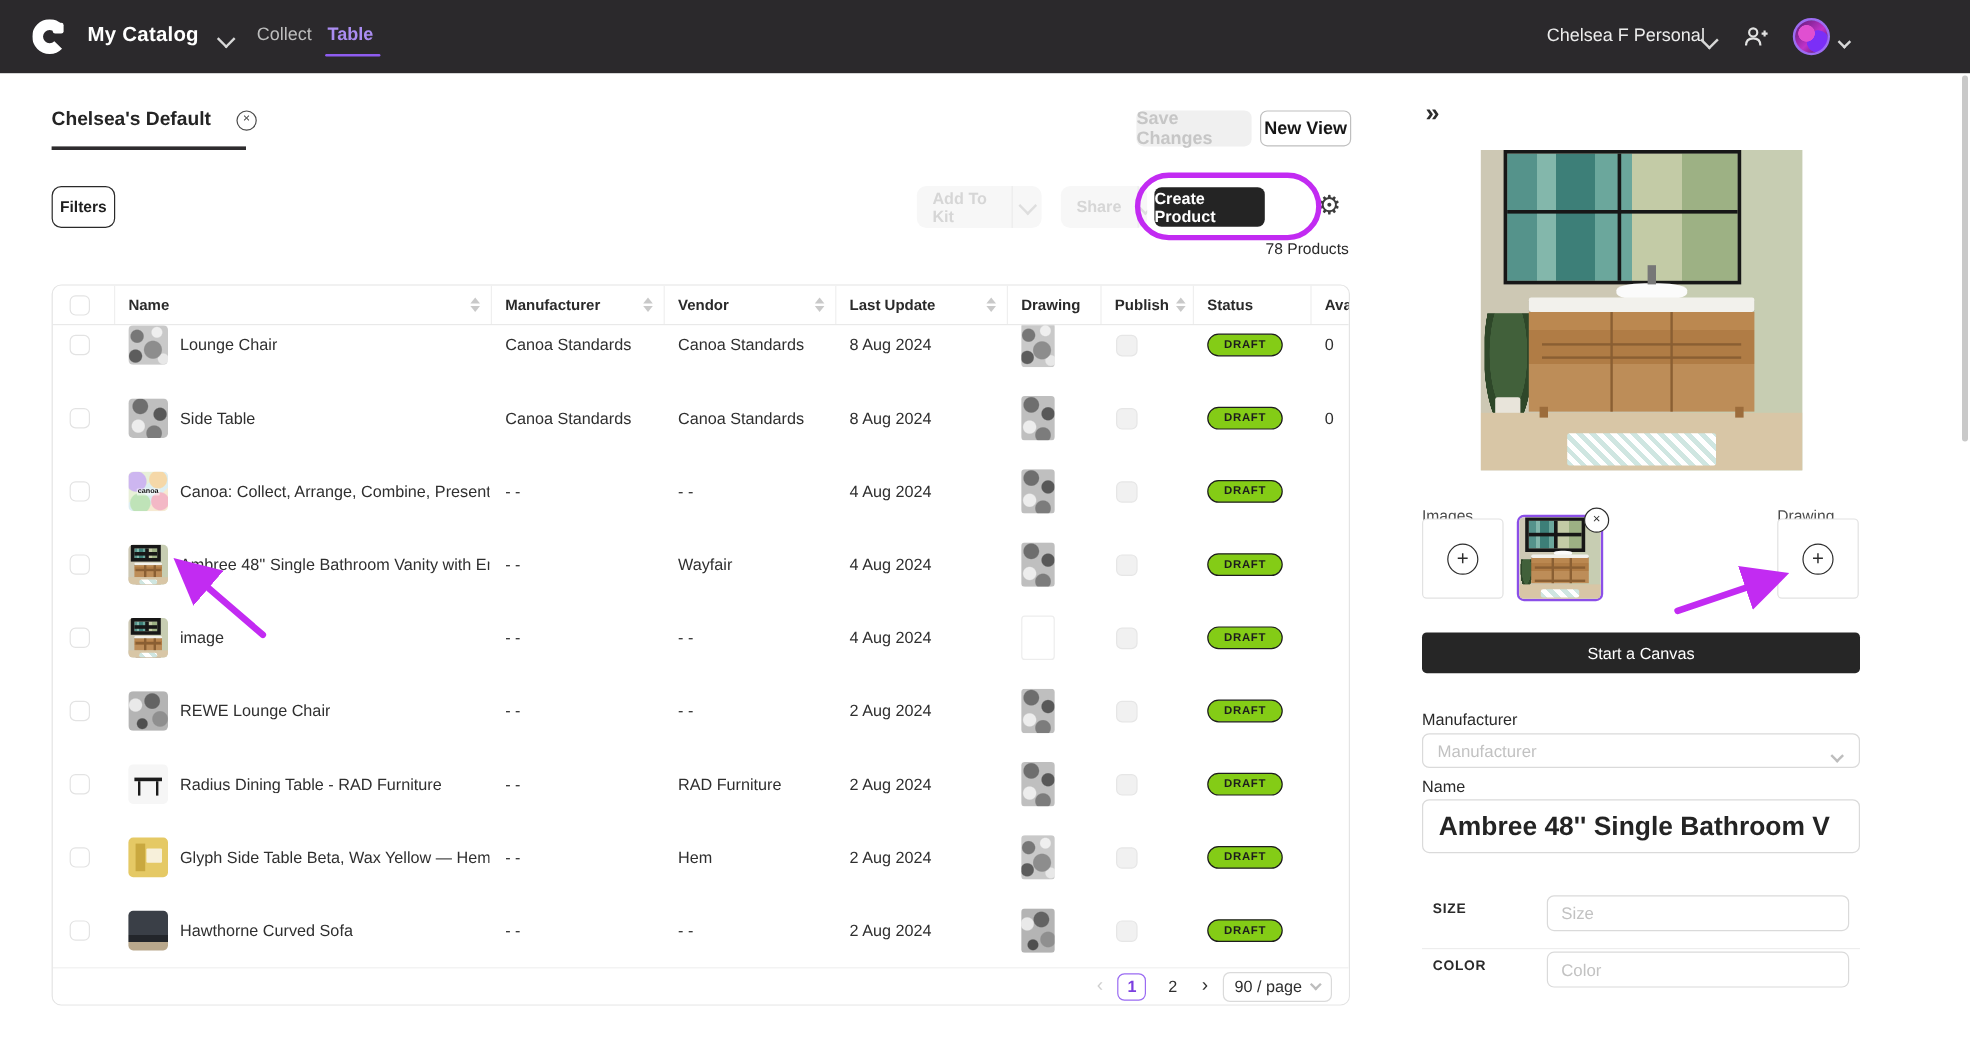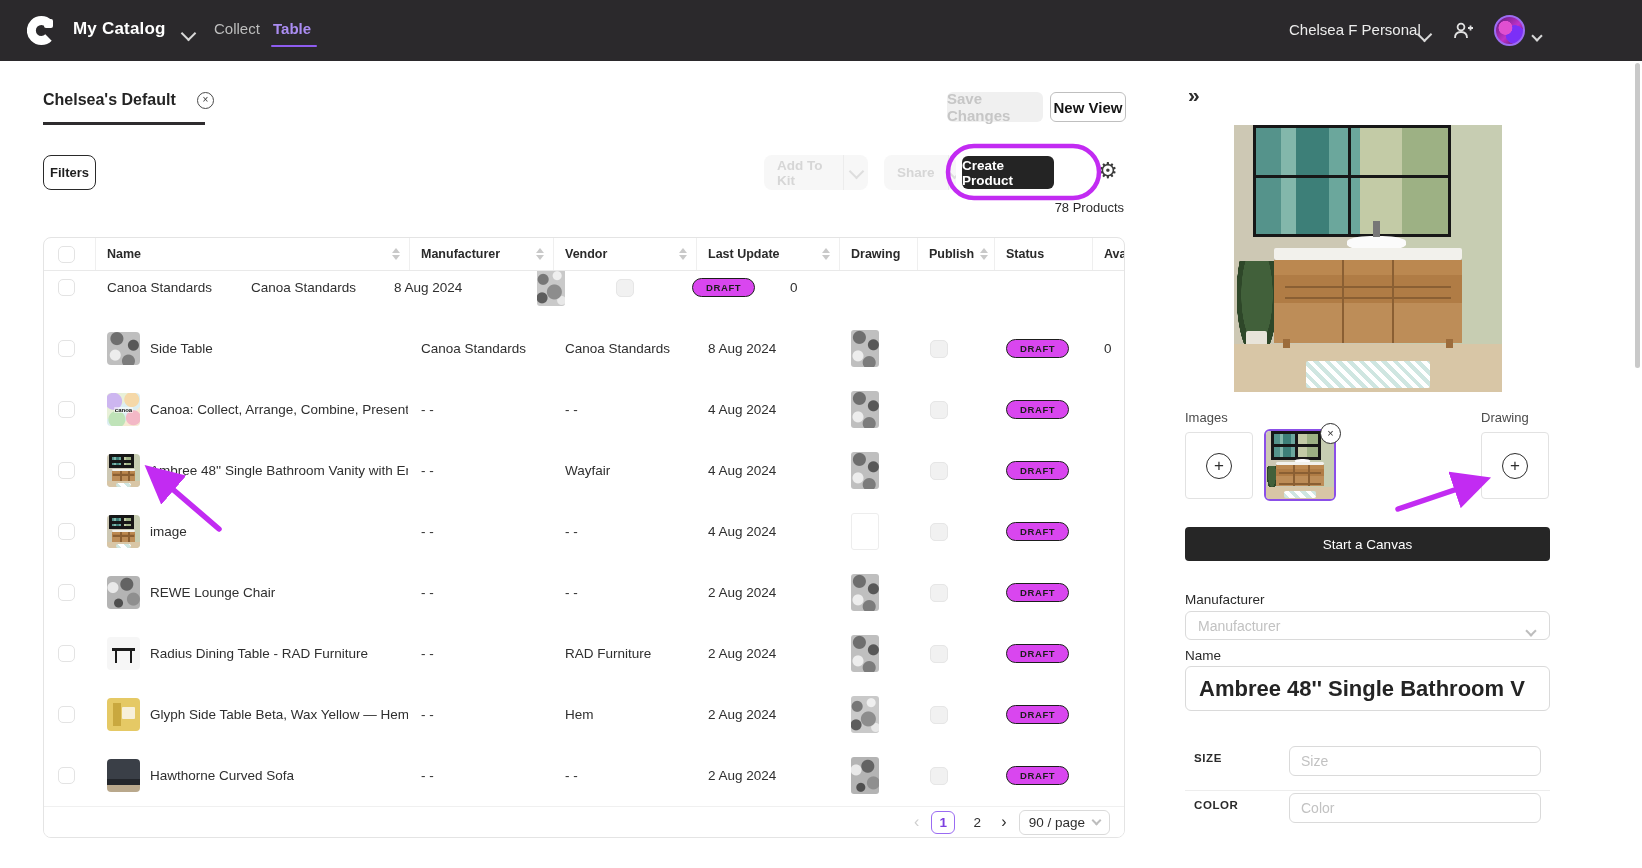--- a/index.html
+++ b/index.html
@@ -85,21 +85,21 @@
   .tcell { padding-left:11px; font-size:13.5px; color:#2f2f2f; display:flex; align-items:center; gap:10px; }
   .row-check { width:17px; height:17px; border:1.5px solid #e3e3e3; border-radius:5px; background:#fff; margin-left:14px;}
   .name-text { white-space:nowrap; overflow:hidden; max-width:258px; }
   .thumb { width:33px; height:33px; border-radius:4px; flex:none; position:relative; overflow:hidden;
     display:flex; align-items:center; justify-content:center;}
   .thumb-label { font-size:6px; font-weight:bold; color:#111; background:rgba(255,255,255,.55); padding:0 1px; border-radius:1px;}
   .draw-thumb { width:28px; height:37px; border-radius:3px; }
   .draw-empty { width:28px; height:37px; border-radius:3px; border:1px solid #ededed; background:#fff; }
   .pub-box { width:18px; height:18px; border-radius:5px; background:#f1f1f1; border:1px solid #e6e6e6; margin-left:12px;}
   .pill { border:1.5px solid #1d1d1d; border-radius:999px; padding:3px 13px; font-size:9.5px; font-weight:bold;
-    letter-spacing:.6px; color:#1d1d1d; background:#d946ef; white-space:nowrap;}
+    letter-spacing:.6px; color:#1d1d1d; background:#84cc16; white-space:nowrap;}
   .ava-val { font-size:13.5px; color:#2f2f2f; }
 
   .camo1 { background:#c9c9c9;
     background-image:radial-gradient(circle at 22% 28%,#777 5px,transparent 6px),
       radial-gradient(circle at 72% 18%,#efefef 4px,transparent 5px),
       radial-gradient(circle at 62% 62%,#8d8d8d 7px,transparent 8px),
       radial-gradient(circle at 18% 78%,#5d5d5d 5px,transparent 6px),
       radial-gradient(circle at 88% 85%,#e8e8e8 4px,transparent 5px); }
   .camo2 { background:#bfbfbf;
     background-image:radial-gradient(circle at 30% 20%,#6e6e6e 6px,transparent 7px),
@@ -167,21 +167,21 @@
   .pg-num.active { border:1px solid #9a6bf2; color:#7c3fe0; font-weight:bold; }
   .pg-size { height:25px; border:1px solid #dadada; border-radius:6px; display:flex; align-items:center;
     gap:8px; padding:0 9px; font-size:13.5px; color:#2e2e2e; }
   .pg-size .chev { border-color:#bdbdbd; width:7px; height:7px; margin-top:-3px; }
 
   
   .collapse-icon { position:absolute; left:1188px; top:83px; font-size:21px; color:#2d2d2d; font-weight:bold;}
   .panel-kebab { position:absolute; left:1535px; top:84px; }
   .panel-kebab .kebab { background:#5a5a5a; box-shadow:0 6px 0 #5a5a5a, 0 12px 0 #5a5a5a; }
   .hero { position:absolute; left:1234px; top:125px; width:268px; height:267px; }
-  .strip-label { position:absolute; font-size:13px; color:#4b4b4b; }
+  .strip-label { position:absolute; font-size:13px; color:#4b4b4b;margin-top:12px; }
   .tile { position:absolute; width:68px; height:67px; border:1px solid #e2e2e2; border-radius:4px; background:#fff;
     display:flex; align-items:center; justify-content:center; }
   .plus-circle { width:26px; height:26px; border:1.5px solid #2d2d2d; border-radius:50%;
     display:flex; align-items:center; justify-content:center; font-size:17px; color:#2d2d2d; font-weight:normal;}
   .sel-thumb { position:absolute; left:1264px; top:429px; width:72px; height:72px; border:2.5px solid #8b4fe8;
     border-radius:6px; overflow:hidden; background:#fff; }
   .sel-thumb .vanity-scene { width:100%; height:100%; }
   .x-badge { position:absolute; left:1320px; top:423px; width:21px; height:21px; background:#fff;
     border:1.5px solid #2d2d2d; border-radius:50%; font-size:11px; line-height:18px; text-align:center; color:#2d2d2d;}
   .btn-canvas { position:absolute; left:1185px; top:527px; width:365px; height:34px; background:#262626;
@@ -303,20 +303,24 @@
         </div>
         <div class="hcell w-ava">
           <span>Ava</span>
         </div>
       </div>
     <div class="rows">
         <div class="trow">
           <div class="tcell w-check" style="padding-left: 0px;">
             <span class="row-check"></span>
           </div>
+          <div class="tcell w-name">
+            <div class="thumb camo1"></div>
+            <span class="name-text">Lounge Chair</span>
+          </div>
           <div class="tcell w-mfr">Canoa Standards</div>
           <div class="tcell w-vendor">Canoa Standards</div>
           <div class="tcell w-update">8 Aug 2024</div>
           <div class="tcell w-drawing">
             <div class="draw-thumb camo1"></div>
           </div>
           <div class="tcell w-publish" style="padding-left: 0px;">
             <span class="pub-box"></span>
           </div>
           <div class="tcell w-status">

